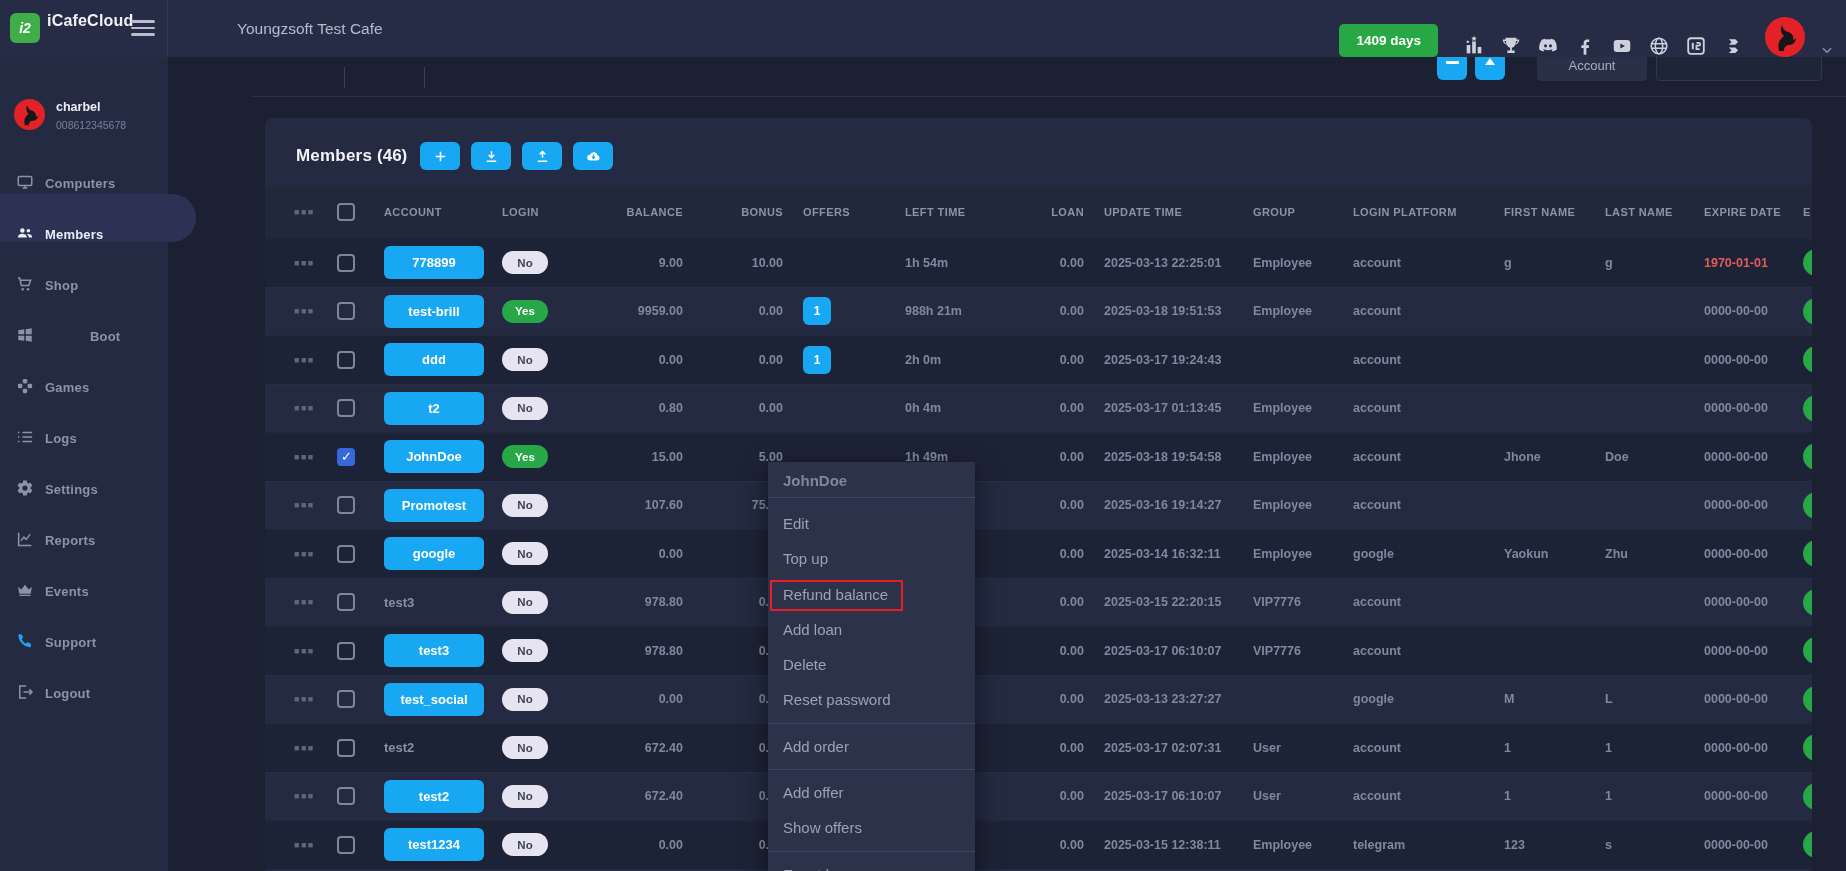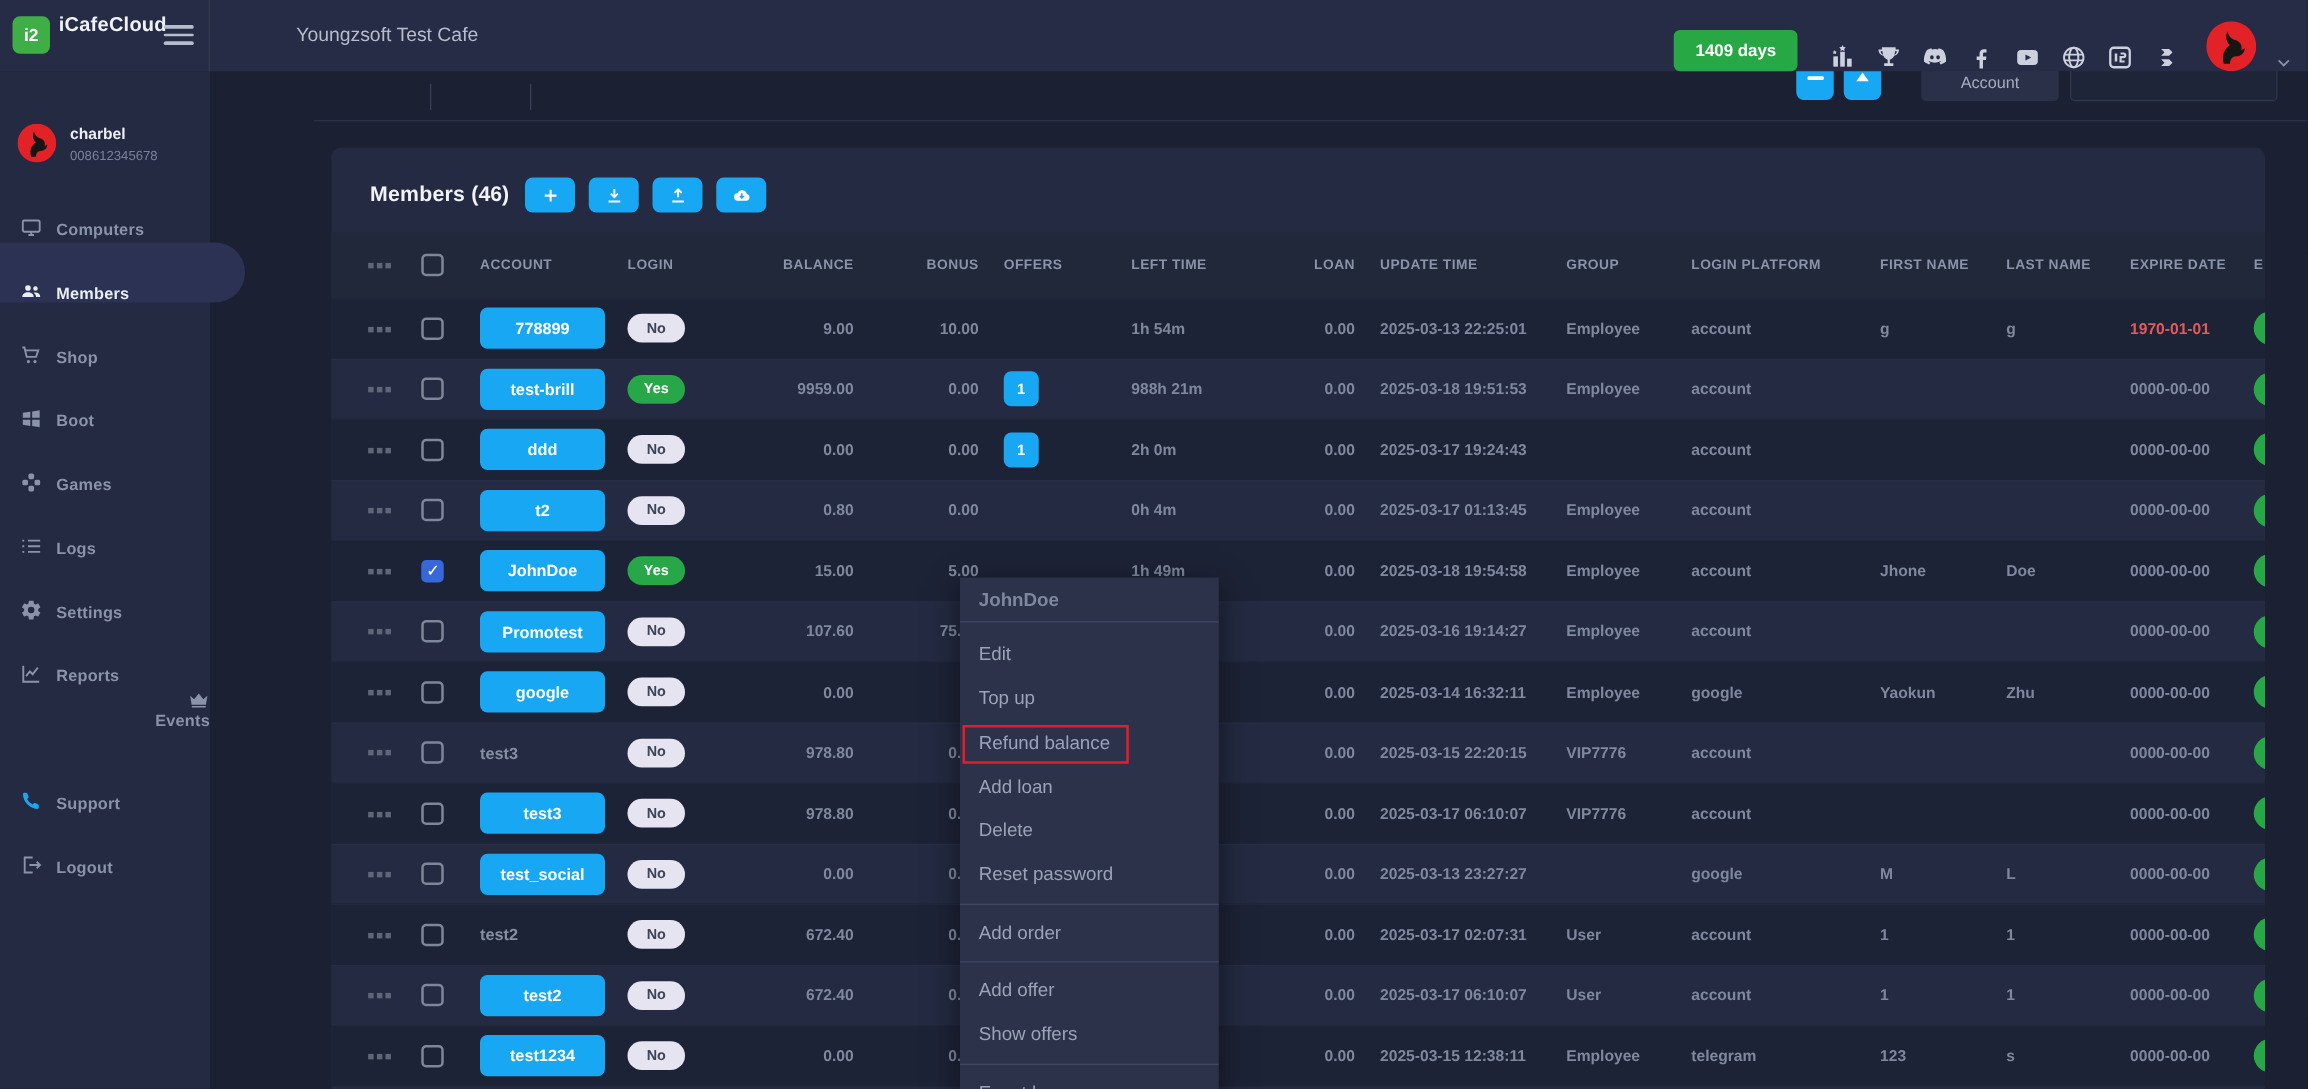--- a/index.html
+++ b/index.html
@@ -4,21 +4,21 @@
 <style>
   * { margin:0; padding:0; box-sizing:border-box; }
   html,body { width:1846px; height:871px; overflow:hidden; background:#171c2c;
     font-family:"Liberation Sans","DejaVu Sans",sans-serif; }
   .app { position:absolute; inset:0; width:1846px; height:871px; background:#1b2033; }
 
   
   .topbar { position:absolute; left:0; top:0; right:0; height:57px; background:#262c45; z-index:40; }
   .topbar-left { position:absolute; left:0; top:0; width:168px; height:57px; border-right:1px solid #323950; }
   .logo-mark { position:absolute; left:10px; top:13px; width:30px; height:30px; border-radius:6px;
-    background:#3fae47; color:#fff; font-weight:bold; font-size:14px; display:flex; align-items:center; justify-content:center; }
+    background:#3fae47; color:#fff; font-weight:bold; font-size:14px; display:flex; align-items:center; justify-content:center;font-style:italic; }
   .brand { position:absolute; left:47px; top:12px; color:#f0f2f7; font-weight:bold; font-size:16px; letter-spacing:.2px; }
   .hamburger { position:absolute; left:131px; top:20px; width:24px; height:17px; cursor:pointer; }
   .hamburger div { height:2.6px; background:#b7bdcc; border-radius:2px; margin-bottom:4px; }
   .cafe-title { position:absolute; left:237px; top:20px; color:#b6bccb; font-size:15.5px; }
   .topbar-right { position:absolute; right:12px; top:0; height:57px; display:flex; align-items:flex-end; gap:15px; }
   .days-badge { background:#28a745; color:#fff; font-size:13.5px; font-weight:bold; padding:9px 17px;
     border-radius:5px; margin-right:10px; cursor:pointer; }
   .tb-icon { width:22px; height:22px; color:#ccd1dd; display:inline-flex; cursor:pointer; }
   .tb-icon svg { width:100%; height:100%; }
   .tb-avatar { width:40px; height:40px; margin-left:6px; cursor:pointer; }
@@ -240,21 +240,21 @@
         <div class="nav-item" style="top: 188px;">
           <span class="nav-icon">
             <svg viewBox="0 0 24 24" fill="none" stroke="currentColor" stroke-width="2">
               <path d="M2.5 4h2.3l2.3 10h10l2.4-7H6"></path>
               <circle cx="9" cy="19" r="1.7" fill="currentColor" stroke="none"></circle>
               <circle cx="16" cy="19" r="1.7" fill="currentColor" stroke="none"></circle>
             </svg>
           </span>
           <span class="nav-label">Shop</span>
         </div>
-        <div class="nav-item" style="top: 239px;">
+        <div class="nav-item" style="top: 239px; gap: 45px;">
           <span class="nav-icon">
             <svg viewBox="0 0 24 24" fill="currentColor">
               <path d="M3 5.5l8-1.1V11H3zM13 4.2L21 3v8h-8zM3 13h8v6.6L3 18.5zM13 13h8v8l-8-1.2z"></path>
             </svg>
           </span>
           <span class="nav-label">Boot</span>
         </div>
         <div class="nav-item" style="top: 290px;">
           <span class="nav-icon">
             <svg viewBox="0 0 24 24" fill="currentColor">
@@ -285,21 +285,21 @@
         </div>
         <div class="nav-item" style="top: 443px;">
           <span class="nav-icon">
             <svg viewBox="0 0 24 24" fill="none" stroke="currentColor" stroke-width="2">
               <path d="M3.5 3.5v17h17"></path>
               <path d="M6.5 14.5l4-5 3 3 5.5-7"></path>
             </svg>
           </span>
           <span class="nav-label">Reports</span>
         </div>
-        <div class="nav-item" style="top: 494px; flex-direction: column;">
+        <div class="nav-item" style="top: 494px;">
           <span class="nav-icon">
             <svg viewBox="0 0 24 24" fill="currentColor">
               <path d="M2.8 7.5l4.3 3.8L12 5l4.9 6.3 4.3-3.8L19.6 17H4.4zM4.6 18.4h14.8V20H4.6z"></path>
             </svg>
           </span>
           <span class="nav-label">Events</span>
         </div>
         <div class="nav-item support" style="top: 545px;">
           <span class="nav-icon">
             <svg viewBox="0 0 24 24" fill="currentColor">

